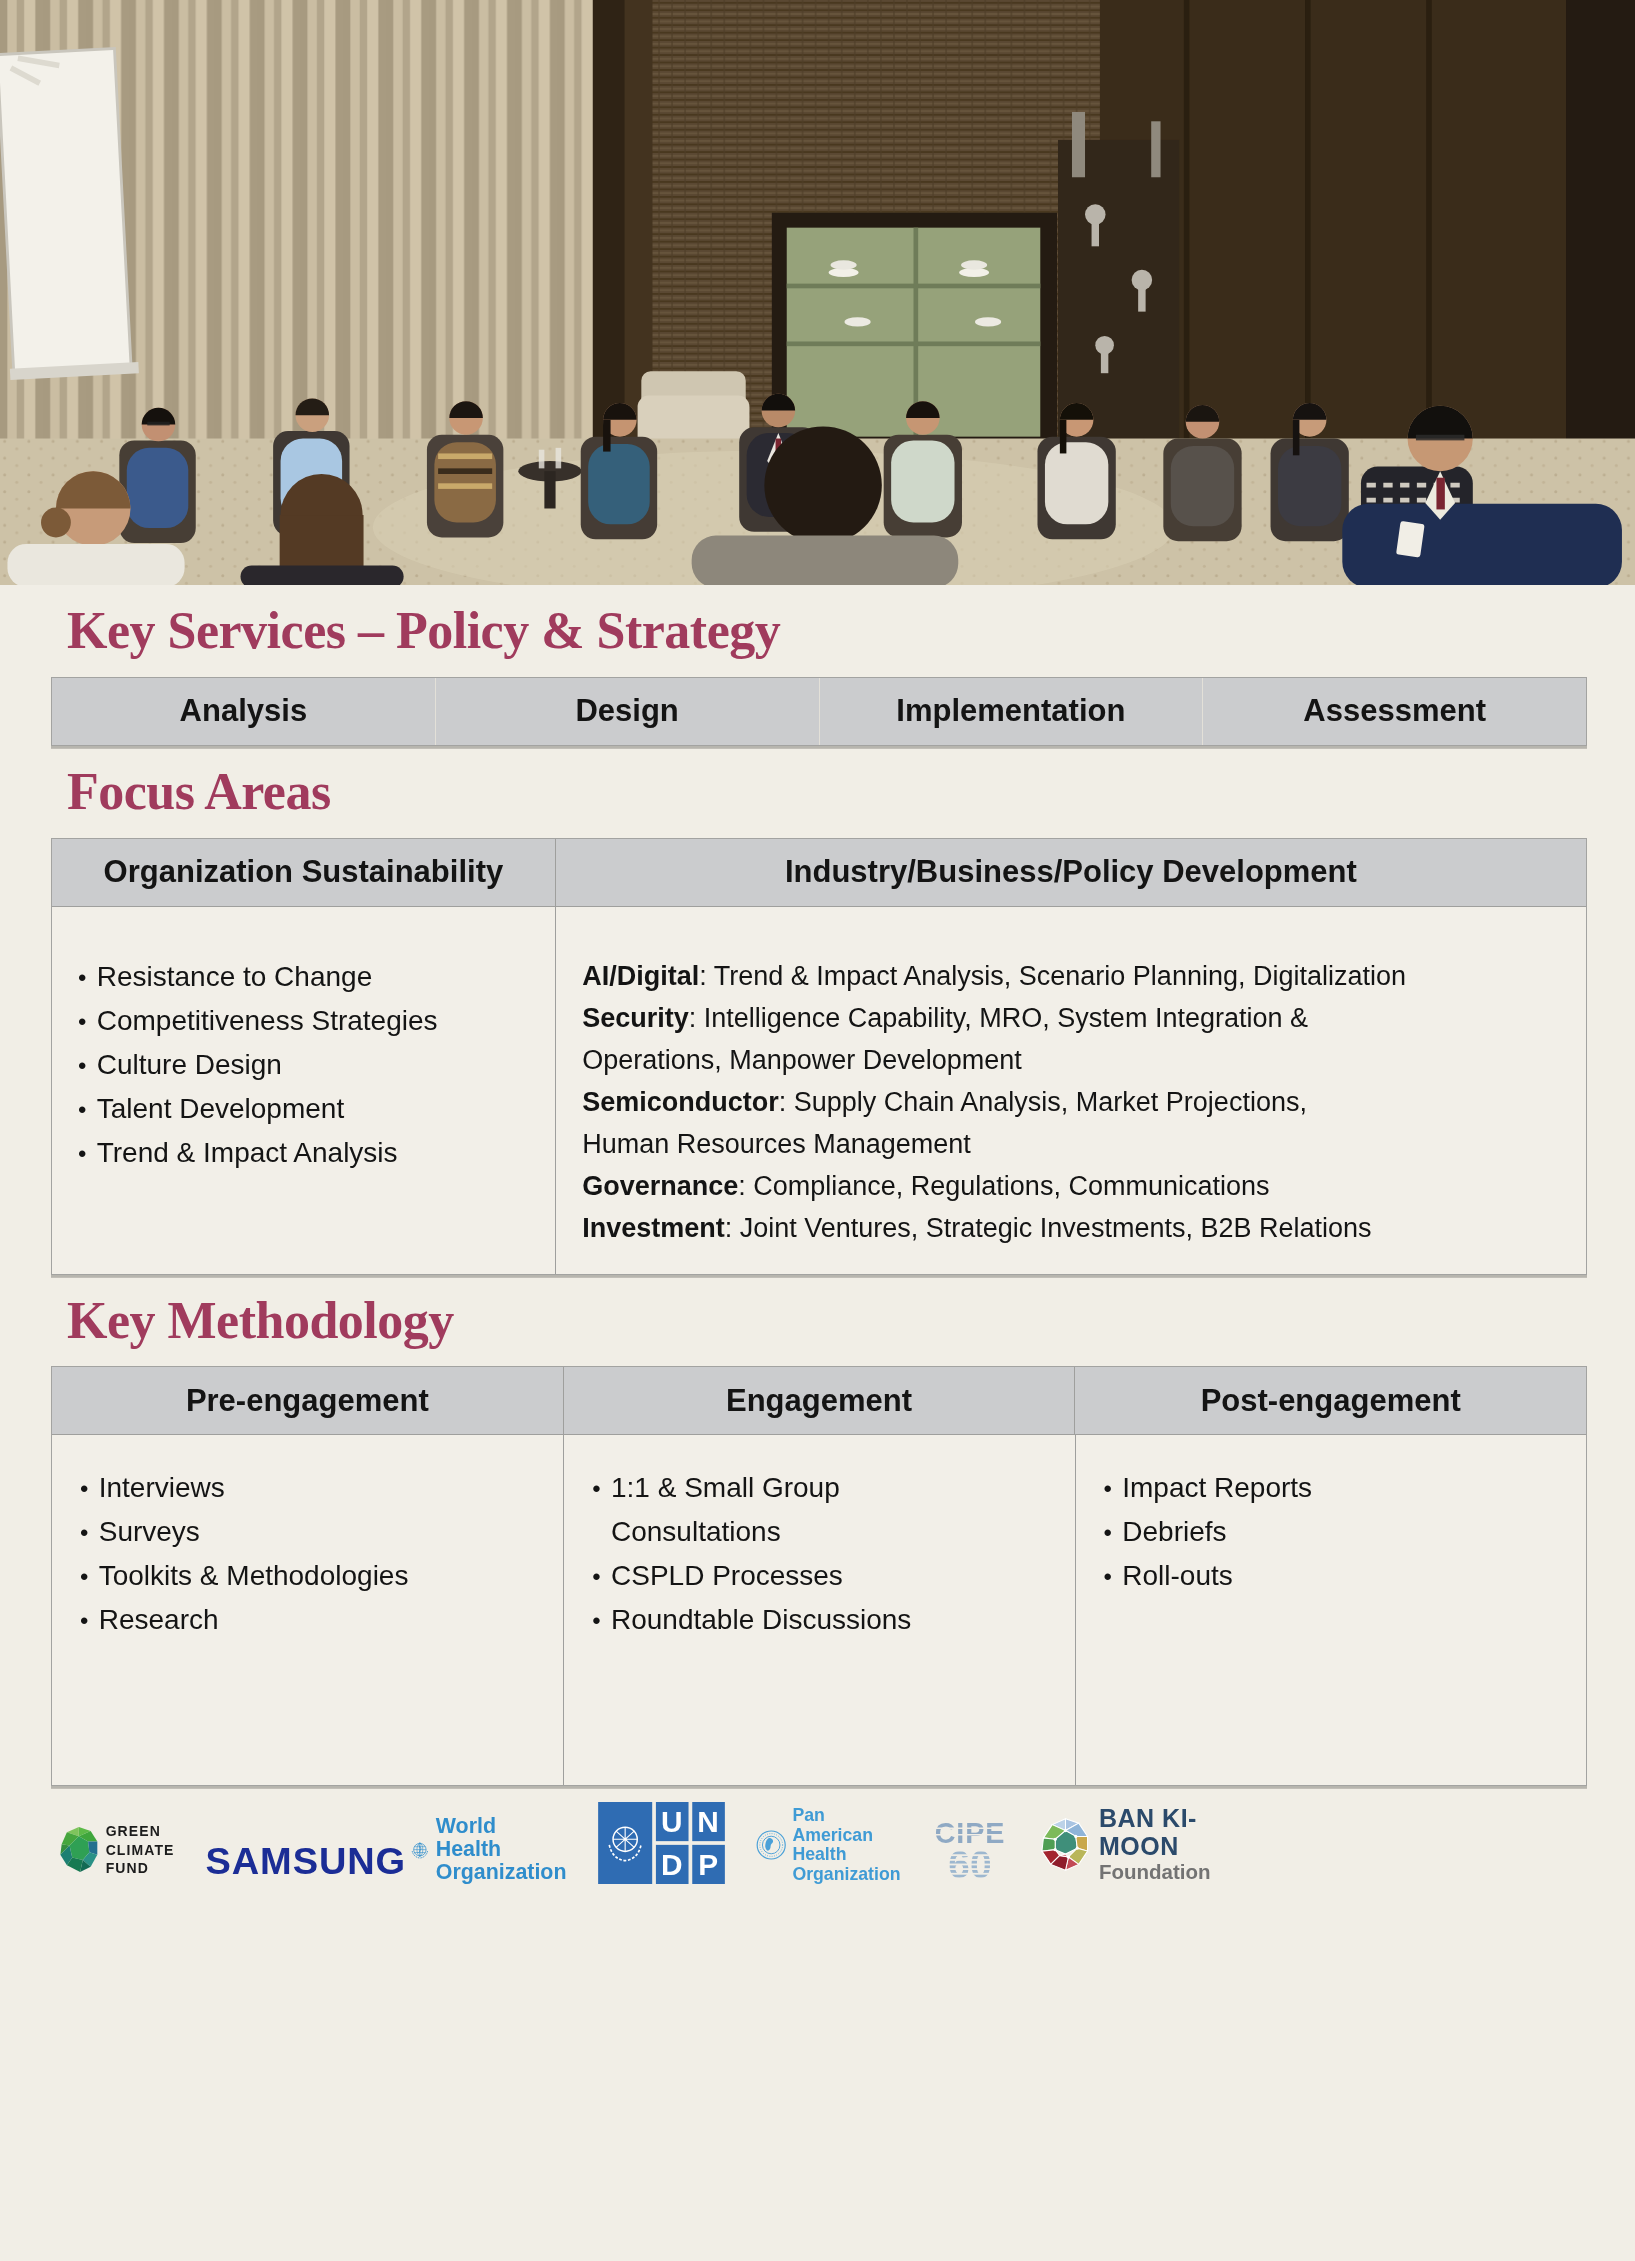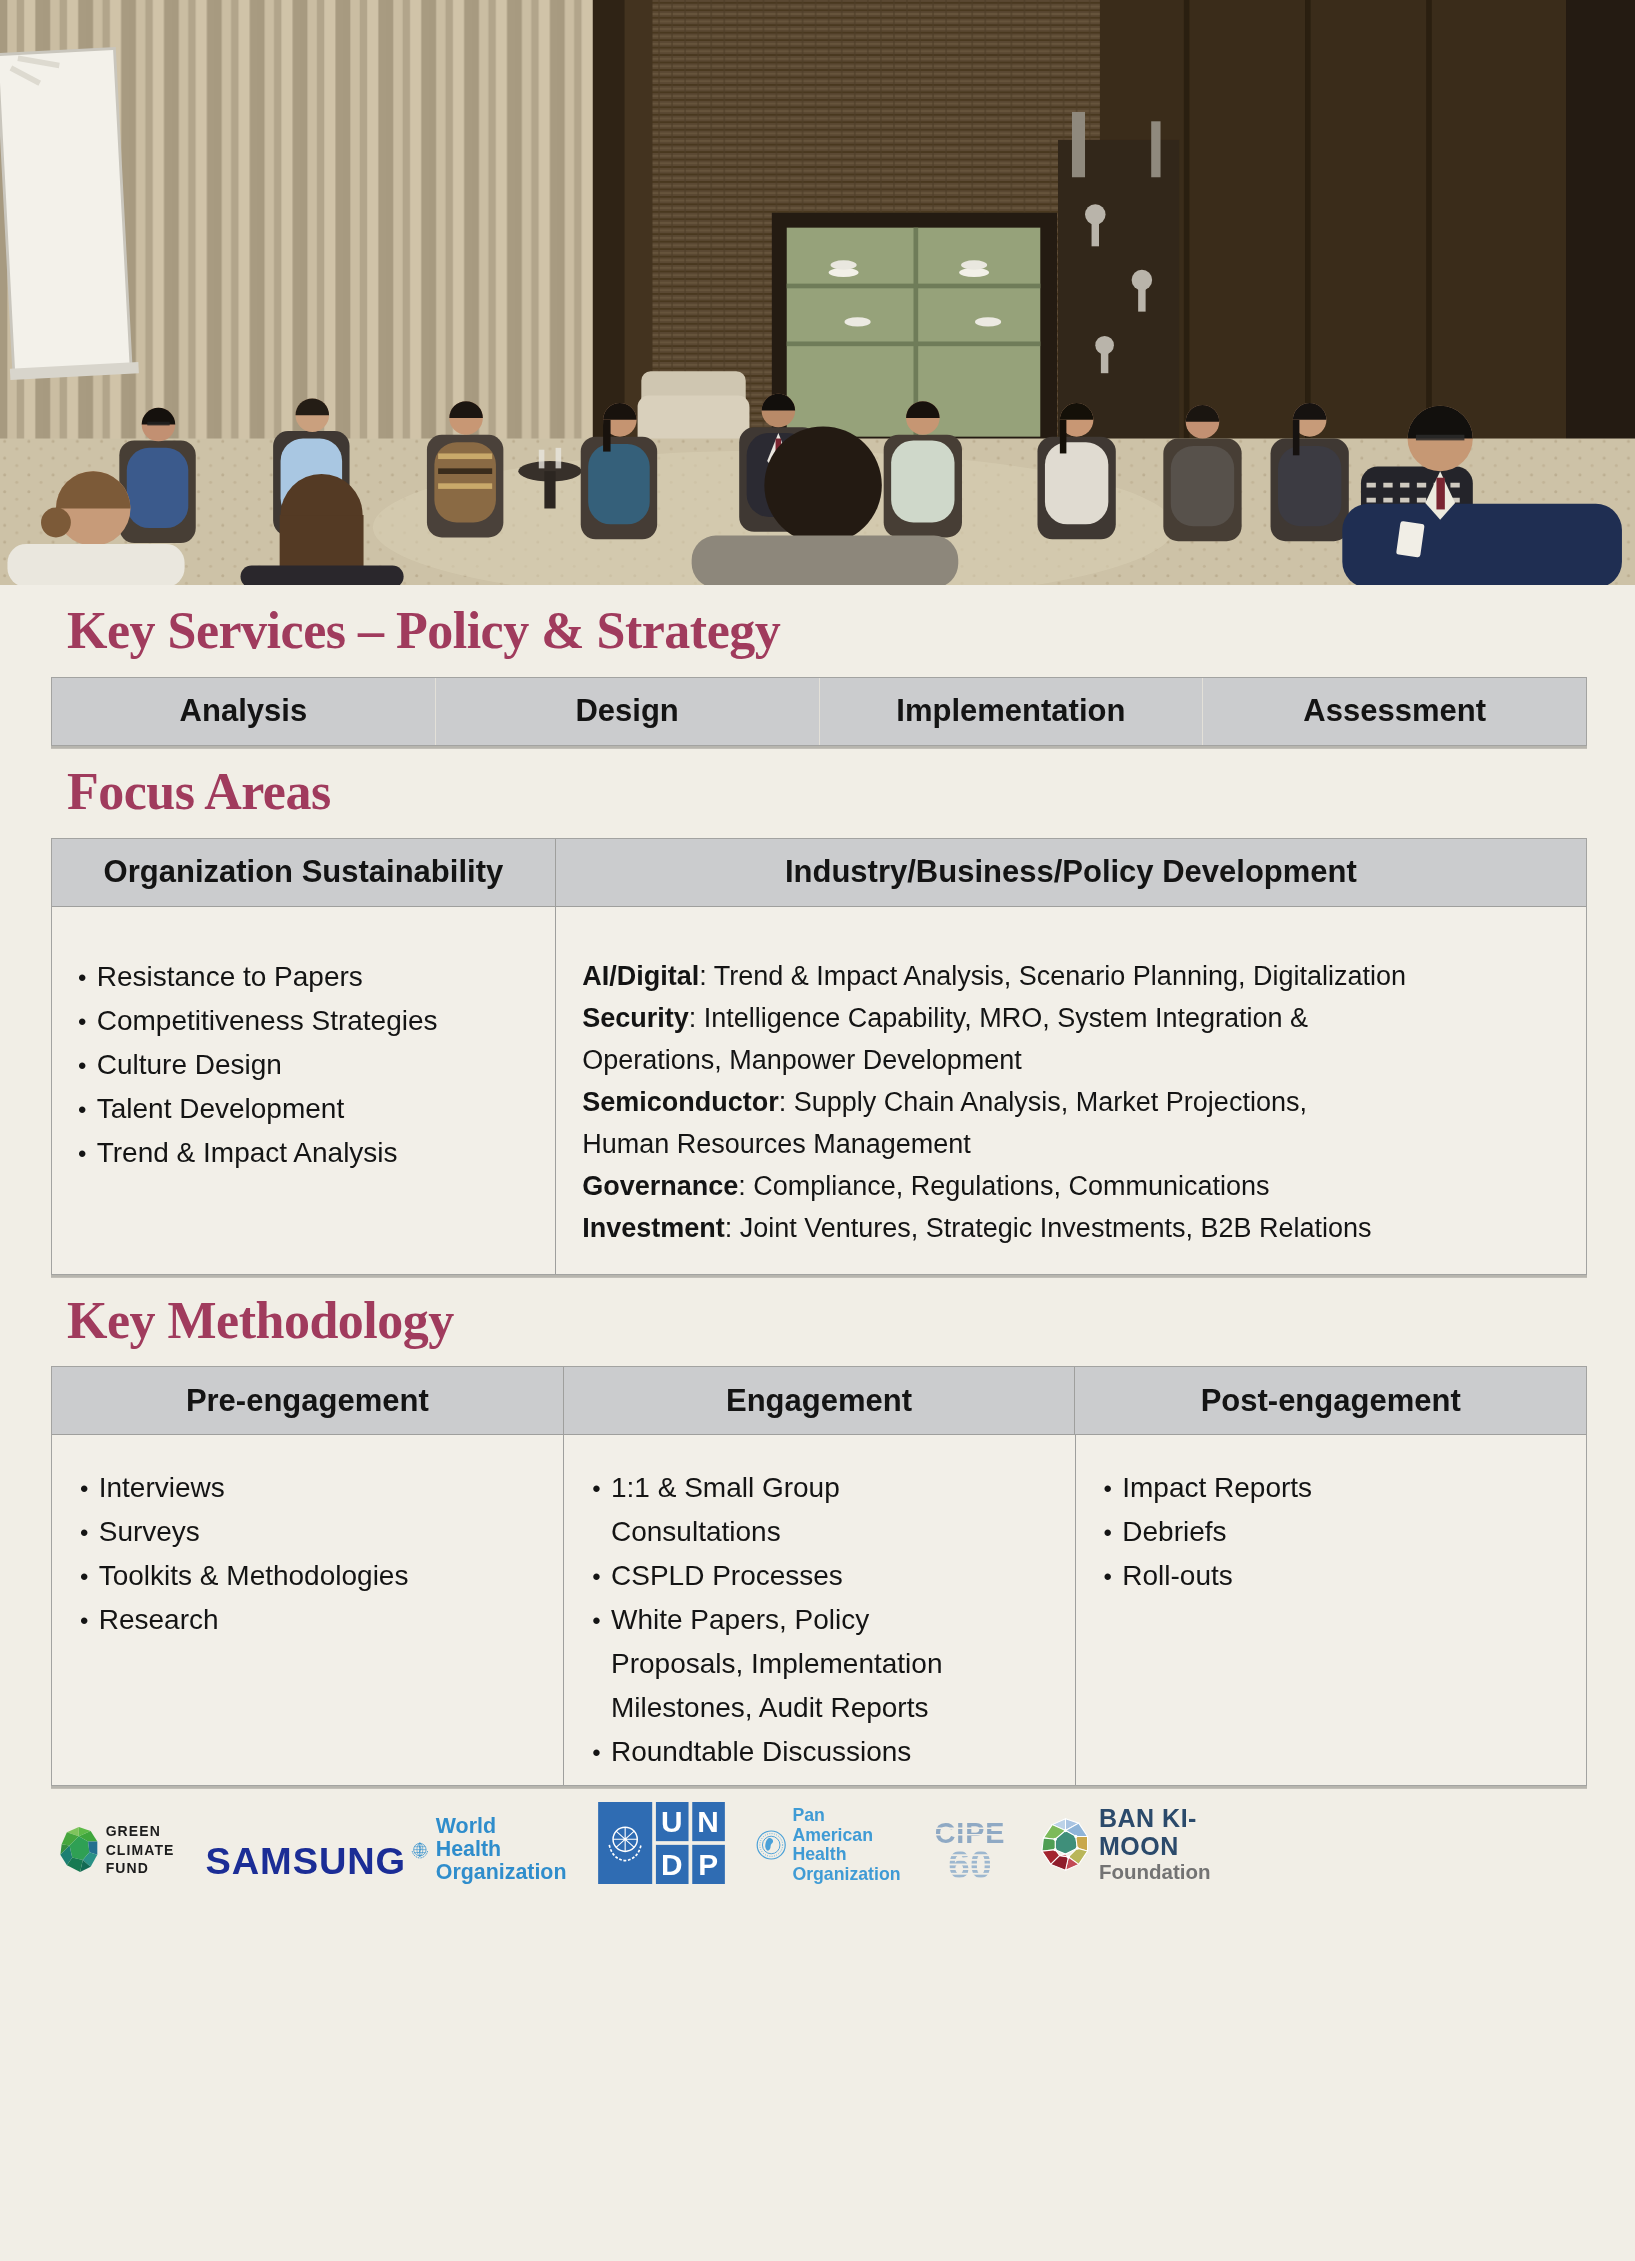--- a/index.html
+++ b/index.html
@@ -290,21 +290,21 @@
     <h2 class="sec h-focus">Focus Areas</h2>
     <div class="tbl focus">
       <div class="tr hdr-row">
         <div class="th c-left">Organization Sustainability</div>
         <div class="th c-right">Industry/Business/Policy Development</div>
       </div>
       <div class="tr body-row">
         <div class="td c-left">
           <ul class="blist">
             <li>
-                <span class="btext">Resistance to Papers</span>
+                <span class="btext">Resistance to Change</span>
               </li>
             <li>
                 <span class="btext">Competitiveness Strategies</span>
               </li>
             <li>
                 <span class="btext">Culture Design</span>
               </li>
             <li>
                 <span class="btext">Talent Development</span>
               </li>
@@ -350,25 +350,20 @@
           </ul>
         </div>
         <div class="td c3">
           <ul class="blist">
             <li>
                 <span class="btext">1:1 &amp; Small Group
 Consultations</span>
               </li>
             <li>
                 <span class="btext">CSPLD Processes</span>
-              </li>
-            <li>
-                <span class="btext">White Papers, Policy
-Proposals, Implementation
-Milestones, Audit Reports</span>
               </li>
             <li>
                 <span class="btext">Roundtable Discussions</span>
               </li>
           </ul>
         </div>
         <div class="td c3">
           <ul class="blist">
             <li>
                 <span class="btext">Impact Reports</span>

